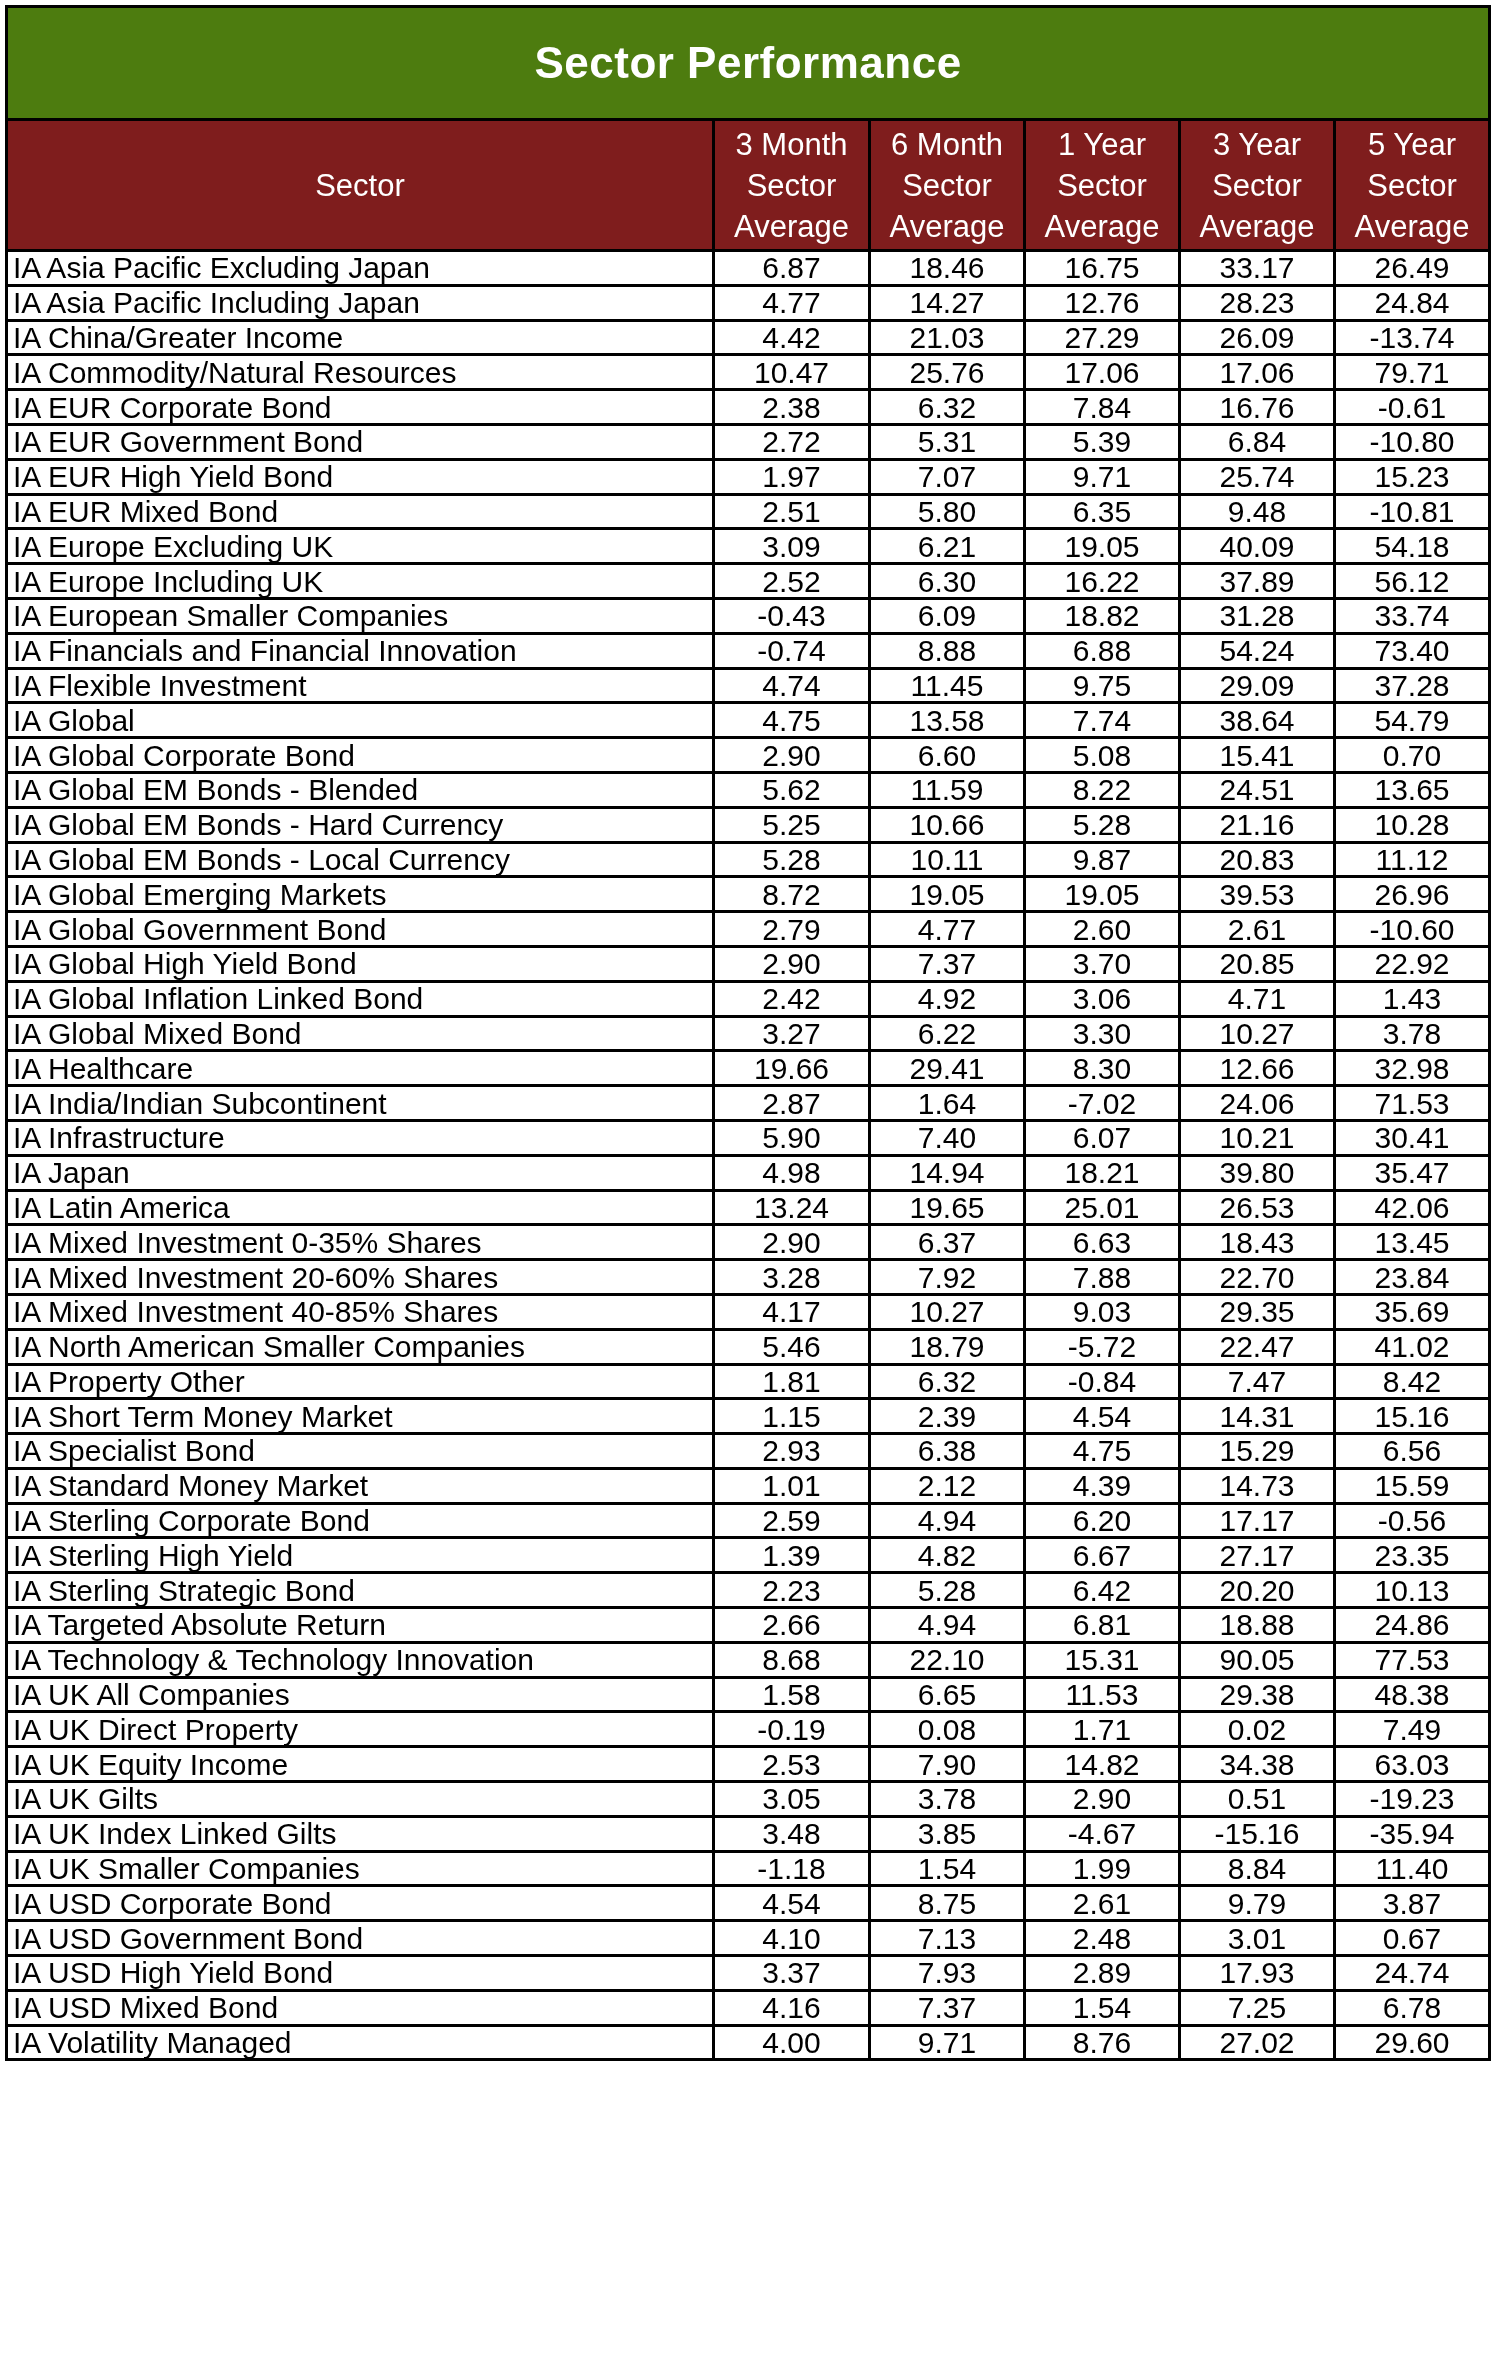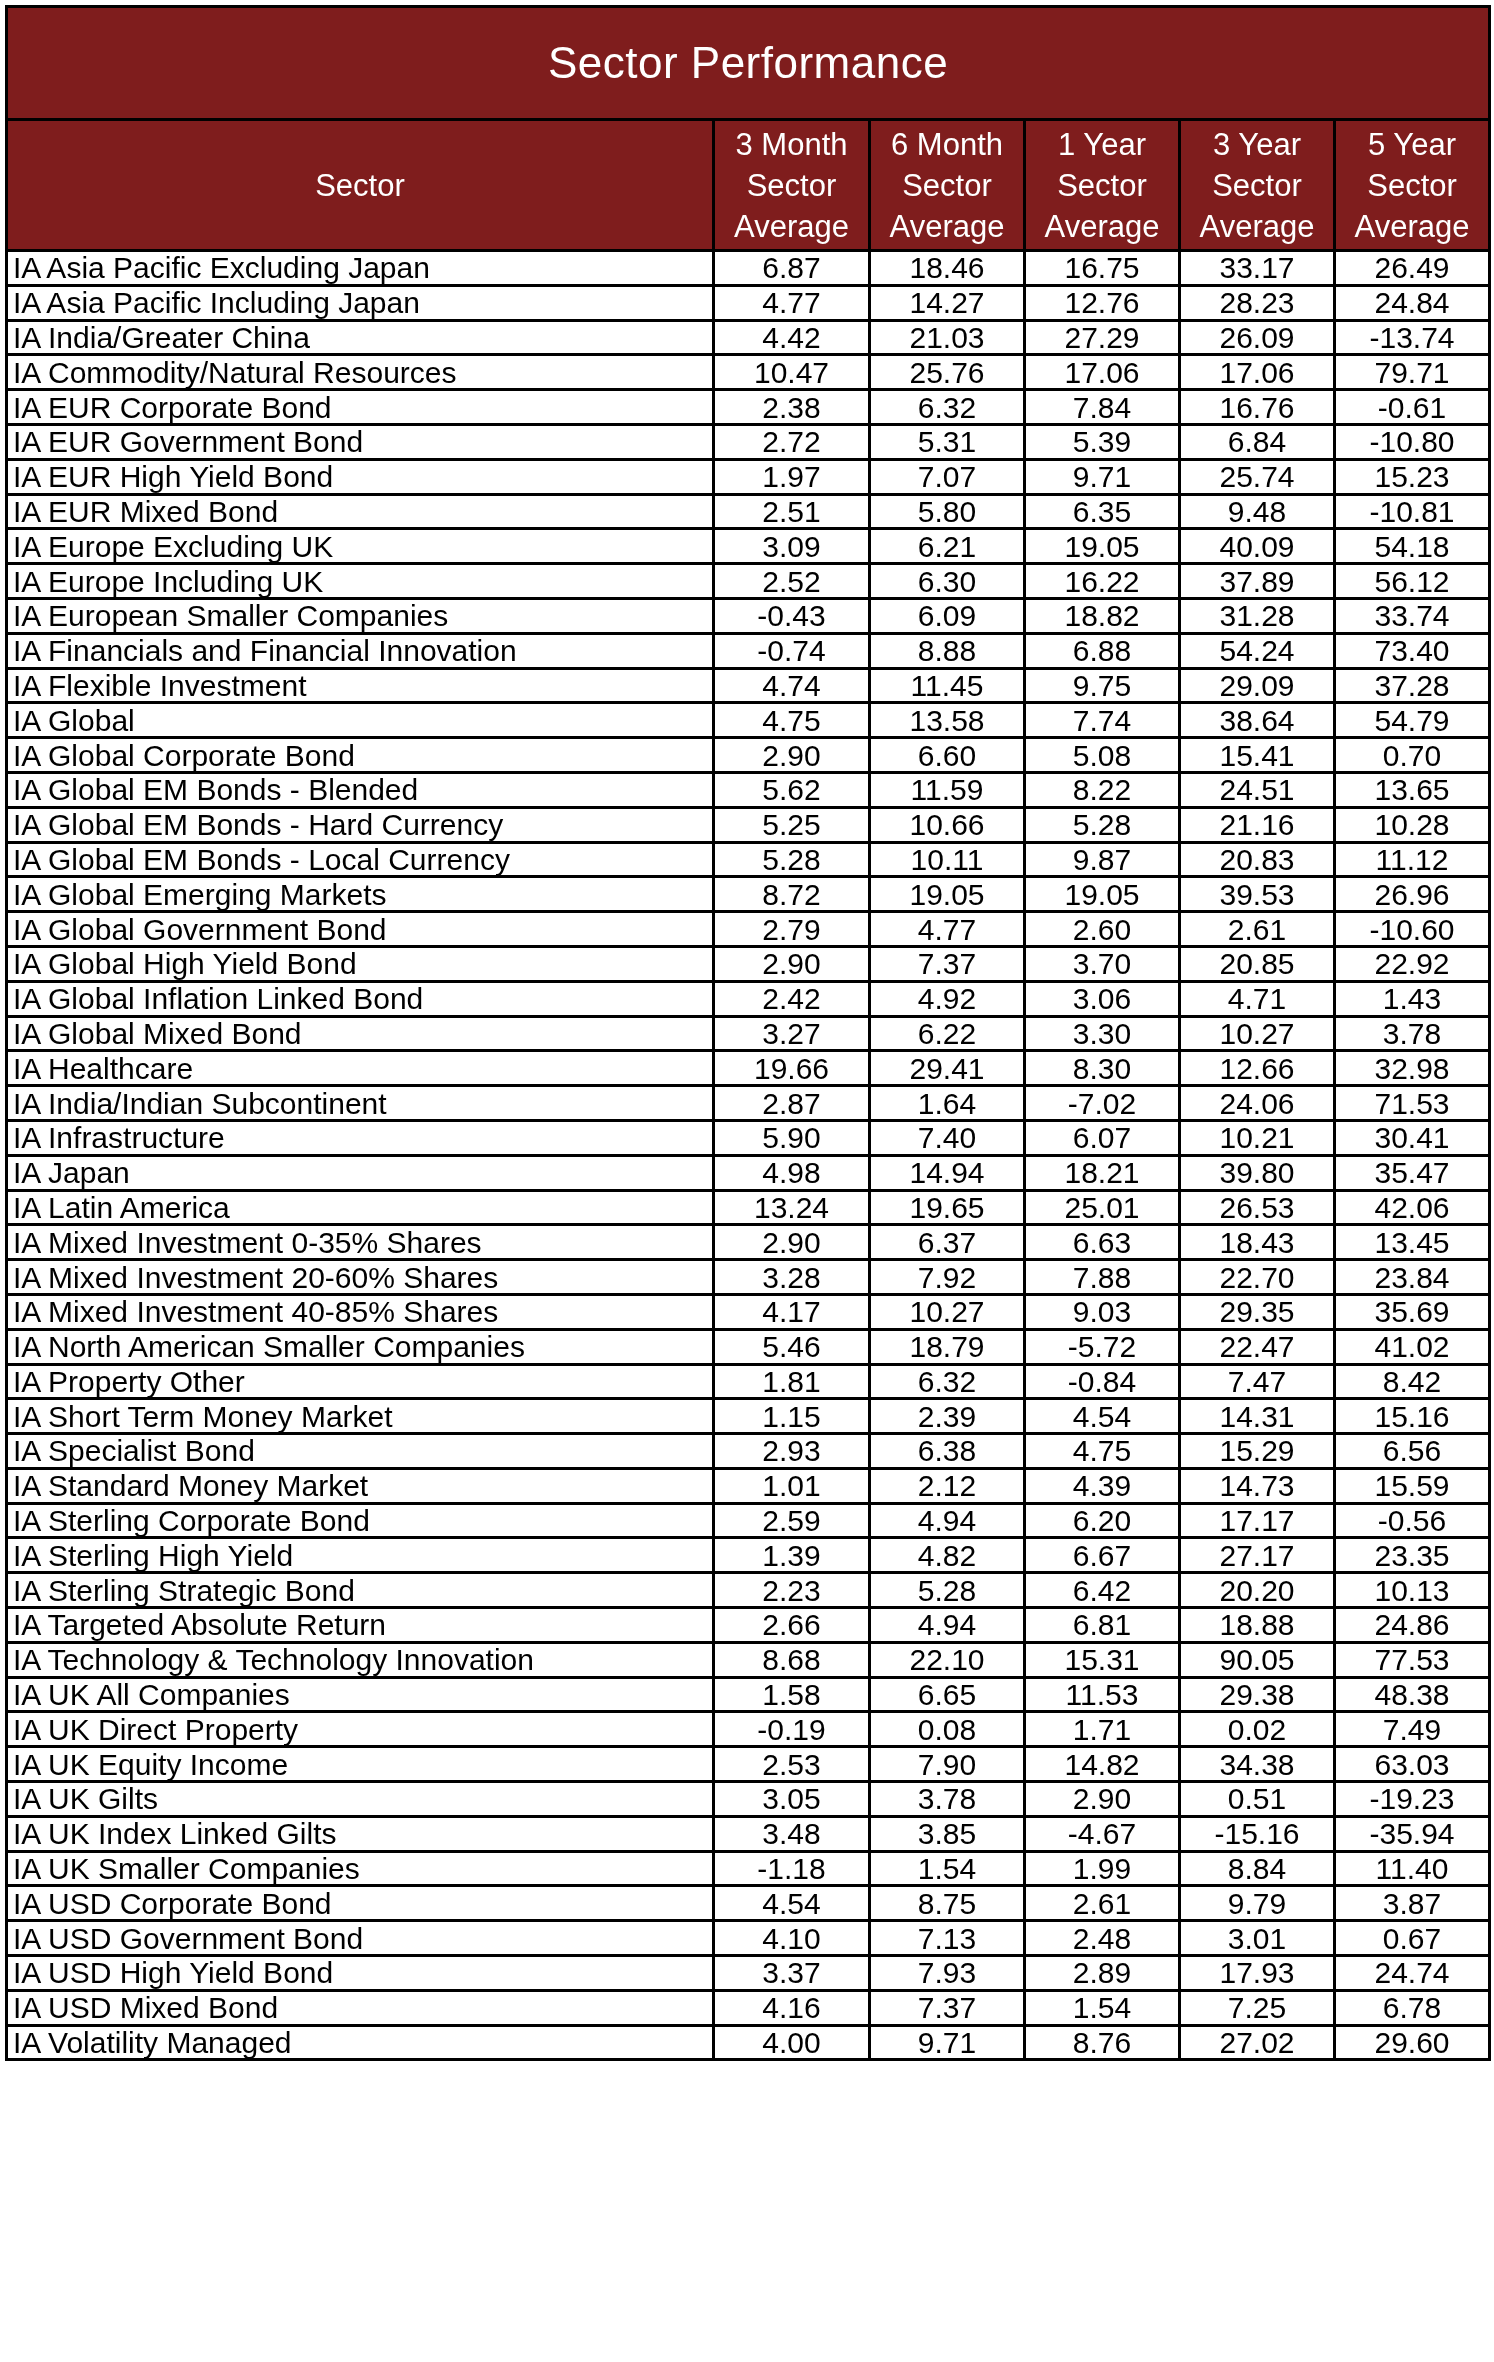--- a/index.html
+++ b/index.html
@@ -26,25 +26,25 @@
       width: 1483px;
       table-layout: fixed;
     }
     table.perf td, table.perf th {
       border: 3px solid #000000;
       padding: 0;
       overflow: hidden;
       white-space: nowrap;
     }
     .title-cell {
-      background: #7f1d1d;
+      background: #4d7c0f;
       color: #ffffff;
       height: 110px;
       font-size: 44px;
-      font-weight: normal;
+      font-weight: bold;
       text-align: center;
       vertical-align: middle;
       letter-spacing: 0.5px;
     }
     .head-cell {
       background: #7f1d1d;
       color: #ffffff;
       height: 128px;
       font-size: 31px;
       font-weight: normal;
@@ -134,21 +134,21 @@
         </tr>
         <tr class="data-row">
           <td class="sector-cell">IA Asia Pacific Including Japan</td>
           <td class="num-cell">4.77</td>
           <td class="num-cell">14.27</td>
           <td class="num-cell">12.76</td>
           <td class="num-cell">28.23</td>
           <td class="num-cell">24.84</td>
         </tr>
         <tr class="data-row">
-          <td class="sector-cell">IA India/Greater China</td>
+          <td class="sector-cell">IA China/Greater Income</td>
           <td class="num-cell">4.42</td>
           <td class="num-cell">21.03</td>
           <td class="num-cell">27.29</td>
           <td class="num-cell">26.09</td>
           <td class="num-cell">-13.74</td>
         </tr>
         <tr class="data-row">
           <td class="sector-cell">IA Commodity/Natural Resources</td>
           <td class="num-cell">10.47</td>
           <td class="num-cell">25.76</td>

